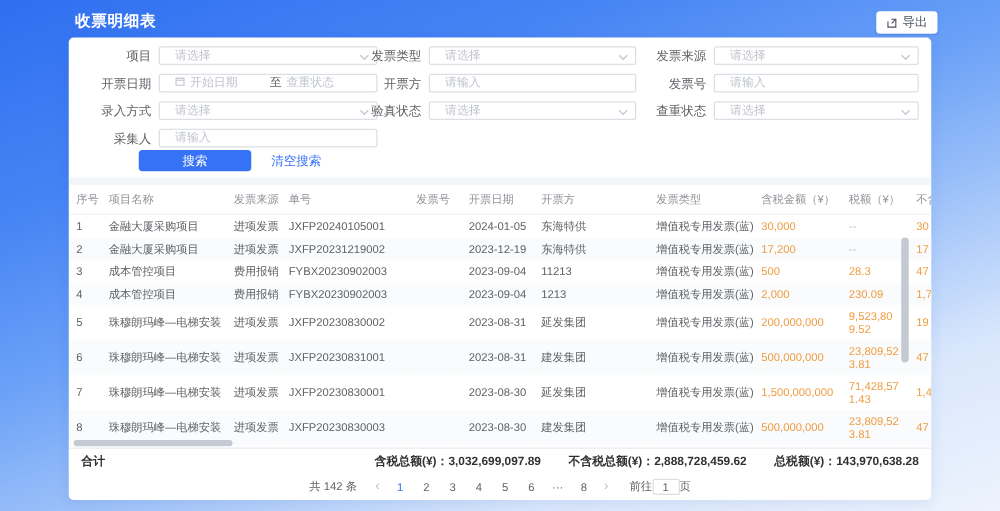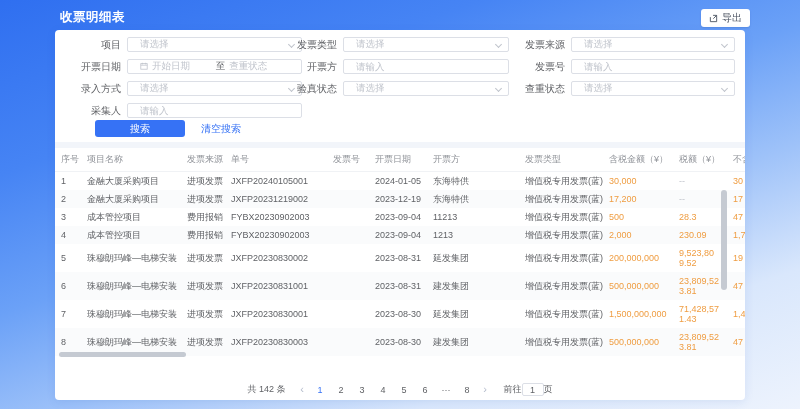--- a/index.html
+++ b/index.html
@@ -28,21 +28,21 @@
     padding:0 12px; font-size:9.5px; color:#c0c4cc; position:relative; }
   .fcol1 .ctl { width:175px; } .fcol2 .ctl { width:166px; } .fcol3 .ctl { width:164px; }
   .ctl input { border:none; outline:none; width:100%; font-size:9.5px; color:#606266; background:transparent; font-family:inherit; }
   .ctl input::placeholder { color:#c0c4cc; }
   .chevron { position:absolute; right:7px; top:4px; width:5px; height:5px; border-right:1px solid #c0c4cc; border-bottom:1px solid #c0c4cc; transform:rotate(45deg); }
   .daterange { justify-content:center; gap:4px; }
   .daterange .dph { flex:1; }
   .daterange .sep { color:#606266; font-size:9.5px; }
   .cal { flex:none; }
   .btn-row { position:absolute; left:40px; top:90px; display:flex; align-items:center; gap:16px; }
-  .search-btn { width:90px; height:17px; background:#3672f5; color:#fff; border:none; border-radius:3px; font-size:10px; cursor:pointer; font-family:inherit; }
+  .search-btn { width:90px; height:17px; background:#3672f5; color:#fff; border:none; border-radius:3px; font-size:10px; cursor:pointer; font-family:inherit;margin-left:16px; }
   .clear-link { color:#3672f5; font-size:10px; cursor:pointer; }
   .fdivider { position:absolute; left:0; top:112px; width:100%; height:6px; background:#f2f5fa; }
 
   
   .table-wrap { position:absolute; left:0; top:118px; width:796px; overflow:hidden; }
   table { border-collapse:collapse; table-layout:fixed; width:742px; font-size:9px; }
   th { font-weight:normal; color:#909399; text-align:left; padding:5px 6px; white-space:nowrap; border-bottom:1px solid #f0f2f5; }
   td { padding:4px 6px; line-height:10px; color:#606266; white-space:nowrap; overflow:hidden; }
   tr.zebra { background:#fafbfc; }
   td.amt { color:#ef9d42; }
@@ -312,20 +312,27 @@
             <td class="amt">500,000,000</td>
             <td class="amt wrap">23,809,523.81</td>
             <td class="amt wrap">47</td>
           </tr>
         </tbody>
       </table>
   </div>
   <div class="vthumb"></div>
   <div class="hthumb"></div>
 
+  <div class="summary">
+    <span>合计</span>
+    <span class="spacer"></span>
+    <span class="pair"><span>含税总额(¥)：</span><span>3,032,699,097.89</span></span>
+    <span class="pair"><span>不含税总额(¥)：</span><span>2,888,728,459.62</span></span>
+    <span class="pair"><span>总税额(¥)：</span><span>143,970,638.28</span></span>
+  </div>
 
   <div class="pager">
     <span class="total">共 142 条</span>
     <span class="pg arrow">‹</span>
     <span style="display:flex;gap:10px;">
         <span class="pg active">1</span>
         <span class="pg">2</span>
         <span class="pg">3</span>
         <span class="pg">4</span>
         <span class="pg">5</span>

